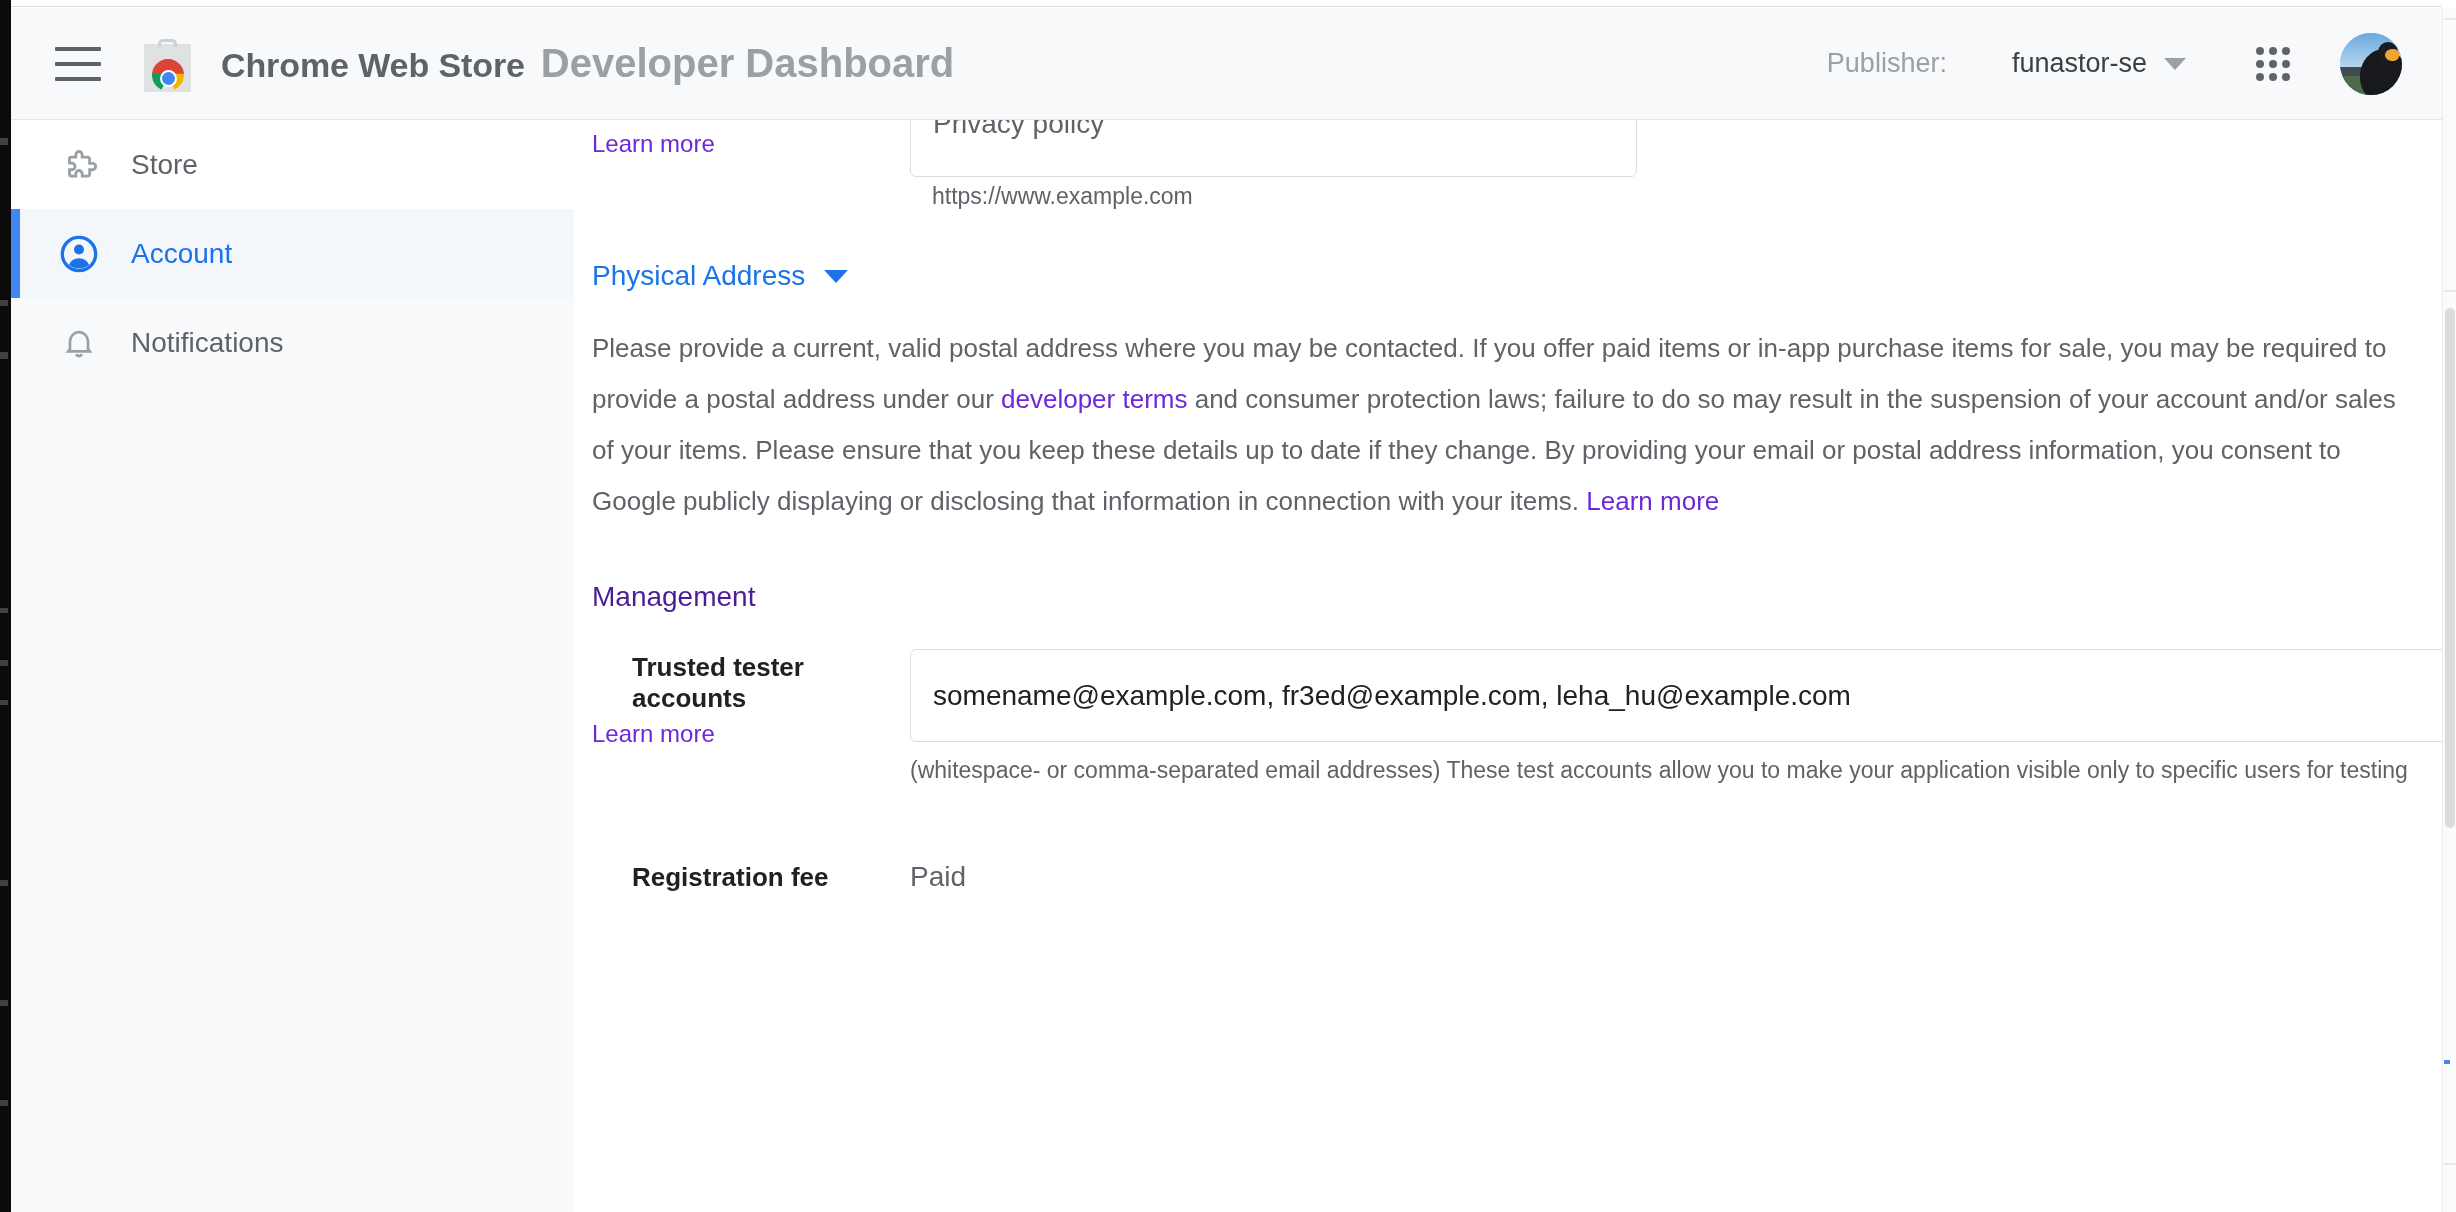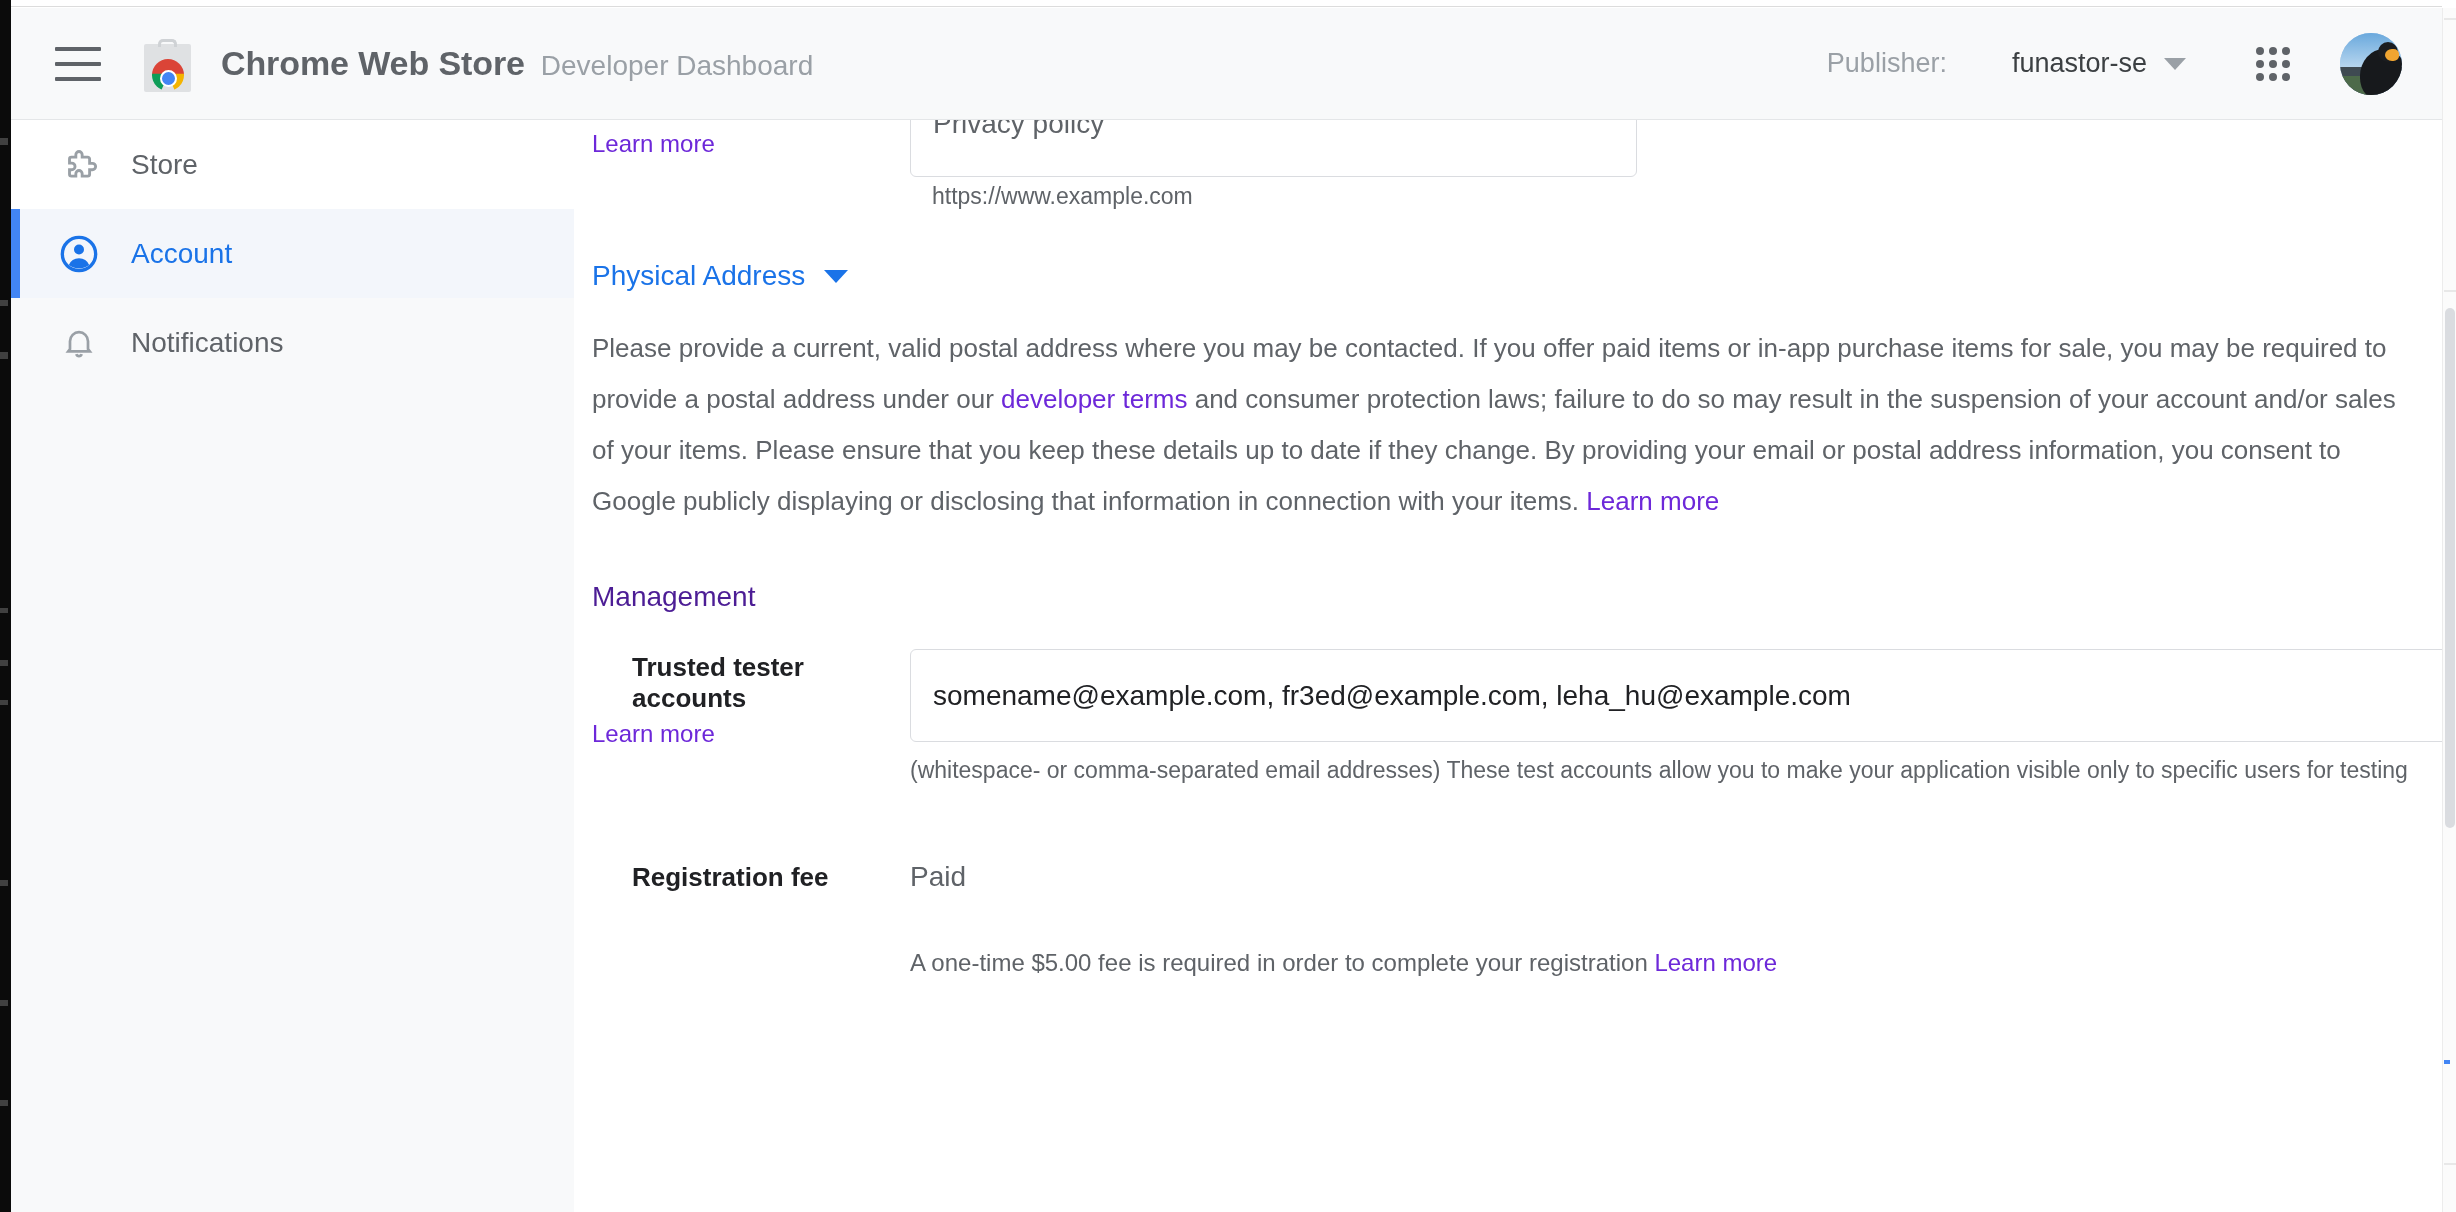--- a/index.html
+++ b/index.html
@@ -123,22 +123,22 @@
     align-items: baseline;
     gap: 16px;
   }
   .title-strong {
     font-size: 34px;
     font-weight: bold;
     color: #5f6368;
     letter-spacing: -0.1px;
   }
   .title-light {
-    font-size: 28px;
-    font-weight: 400;
+    font-size: 40px;
+    font-weight: 700;
     color: #9aa0a6;
   }
 
   .header-right {
     margin-left: auto;
     display: flex;
     align-items: center;
     padding-right: 40px;
   }
   .publisher-label {
@@ -593,23 +593,20 @@
         <div class="field-hint">(whitespace- or comma-separated email addresses) These test accounts allow you to make your application visible only to specific users for testing</div>
       </div>
     </div>
 
     <div class="field-row" style="margin-top:74px;">
       <div class="field-label-col">
         <span class="field-label">Registration fee</span>
       </div>
       <div class="field-control-col">
         <div class="fee-value">Paid</div>
-        <div class="fee-hint">
-          <span>A one-time $5.00 fee is required in order to complete your registration </span><a class="link">Learn more</a>
-        </div>
       </div>
     </div>
 
   </div>
 
   <div class="scrollbar">
     <div class="scroll-tick" style="top:10px;"></div>
     <div class="scroll-tick" style="top:282px;"></div>
     <div class="scroll-tick" style="top:1155px;"></div>
     <div class="scroll-thumb"></div>

